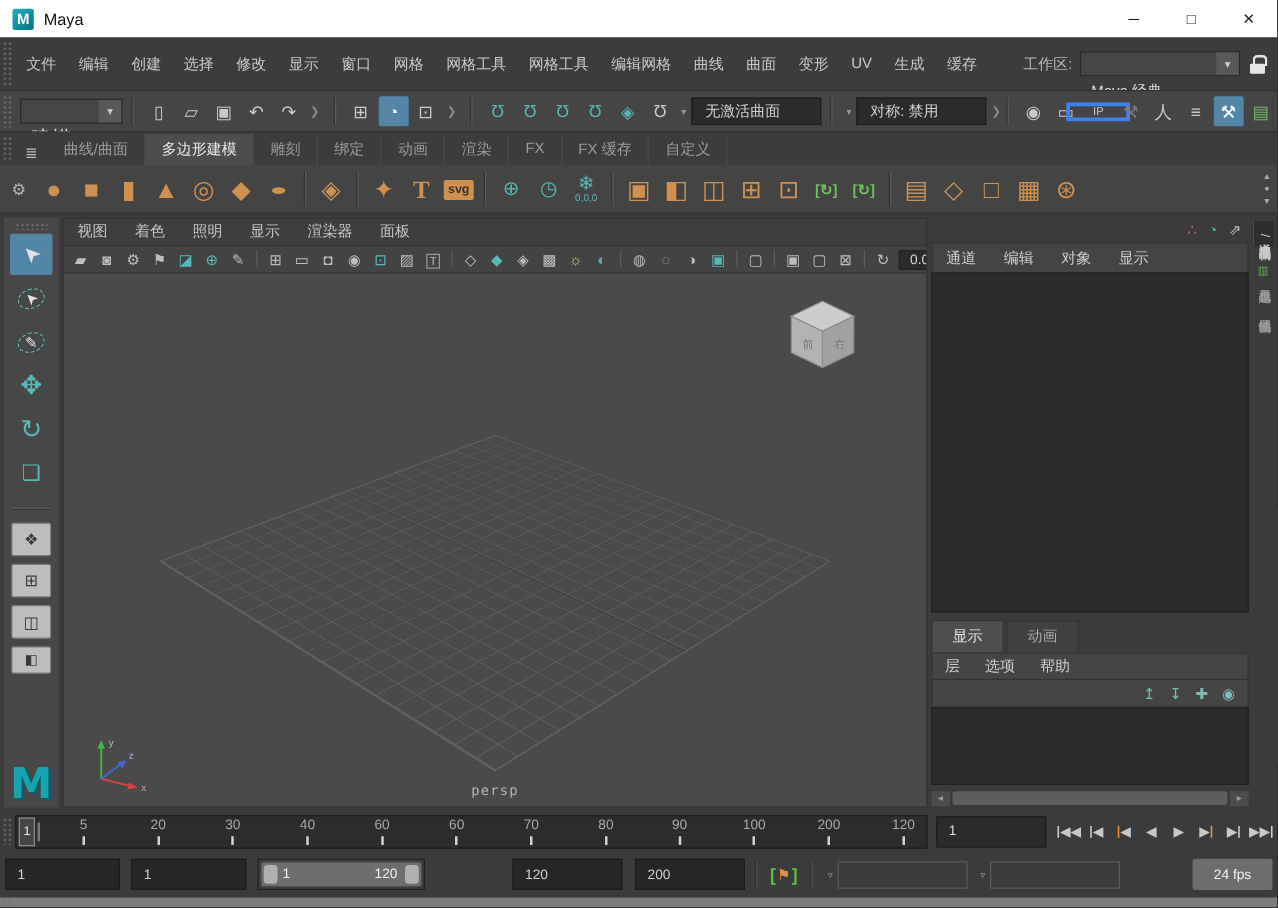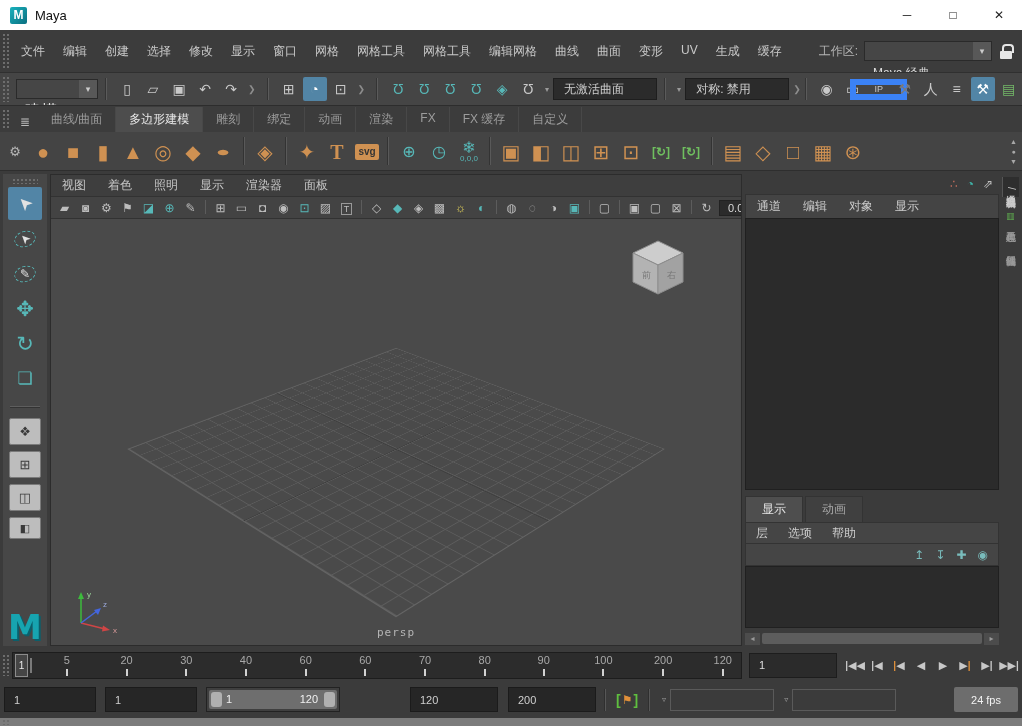--- a/index.html
+++ b/index.html
@@ -34,21 +34,21 @@
   .sl-combo .val{min-width:62px;}
   .vsep{width:0;height:22px;border-left:1px solid #343434;border-right:1px solid #5b5b5b;margin:0 7px;flex:0 0 auto;}
   .coll{color:#8d8d8d;font-size:9px;margin:0 4px;flex:0 0 auto;}
   .icon-btn{width:24px;height:24px;display:flex;flex-direction:column;align-items:center;justify-content:center;
             font-size:14px;color:#c9c9c9;border-radius:2px;margin:0 1px;flex:0 0 auto;}
   .icon-btn.t{color:#57b8b8;}
   .icon-btn.dim{color:#7a7a7a;}
   .icon-btn.green{color:#73b868;}
   .icon-btn.active{background:#5285a6;color:#fff;}
   .icon-btn.flip .g{display:inline-block;transform:rotate(180deg);}
-  .icon-btn.boxed .g{border:6px solid #3b82f6;font-size:9px;padding:0 18px;}
+  .icon-btn.boxed .g{border:3px solid #3b82f6;font-size:9px;padding:0 18px;}
   .mini-arrow{color:#9a9a9a;font-size:8px;margin:0 4px;flex:0 0 auto;}
   .sl-field{height:22px;background:#2b2b2b;border:1px solid #1e1e1e;color:#cfcfcf;font-size:12px;
             display:flex;align-items:center;padding:0 10px;min-width:104px;white-space:nowrap;flex:0 0 auto;}
 
   
   .shelf-tabs{height:26px;background:#3c3c3c;display:flex;align-items:flex-end;font-size:12px;color:#9c9c9c;flex:0 0 auto;overflow:hidden;}
   .shelf-hamburger{width:26px;text-align:center;color:#bbb;font-size:12px;margin-bottom:3px;flex:0 0 auto;}
   .shelf-tab{padding:4px 13px;border-right:1px solid #484848;white-space:nowrap;}
   .shelf-tab.active{background:#4d4d4d;color:#e8e8e8;}
   .shelf{height:39px;background:#444;display:flex;align-items:center;border-bottom:1px solid #2e2e2e;flex:0 0 auto;overflow:hidden;padding-left:2px;}

